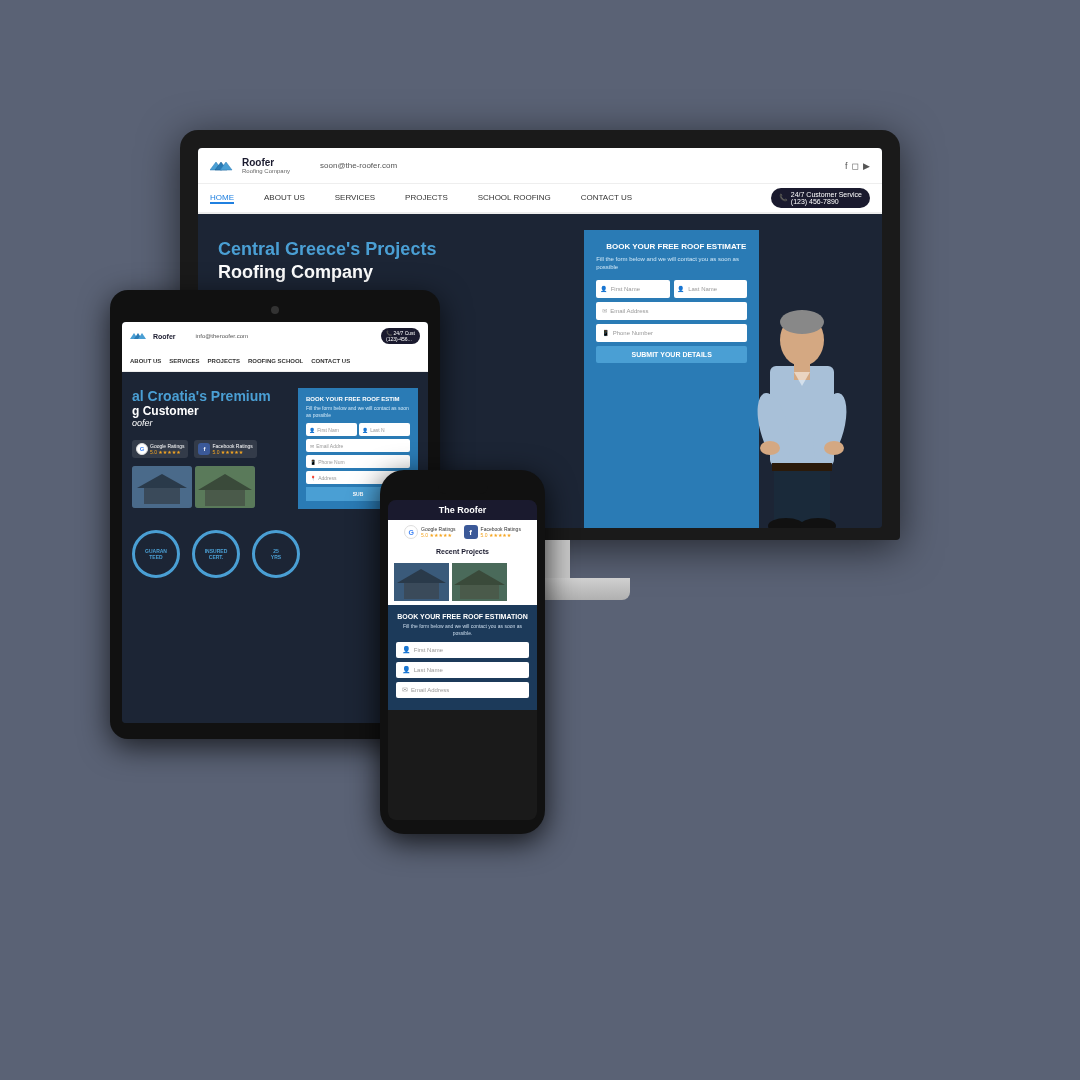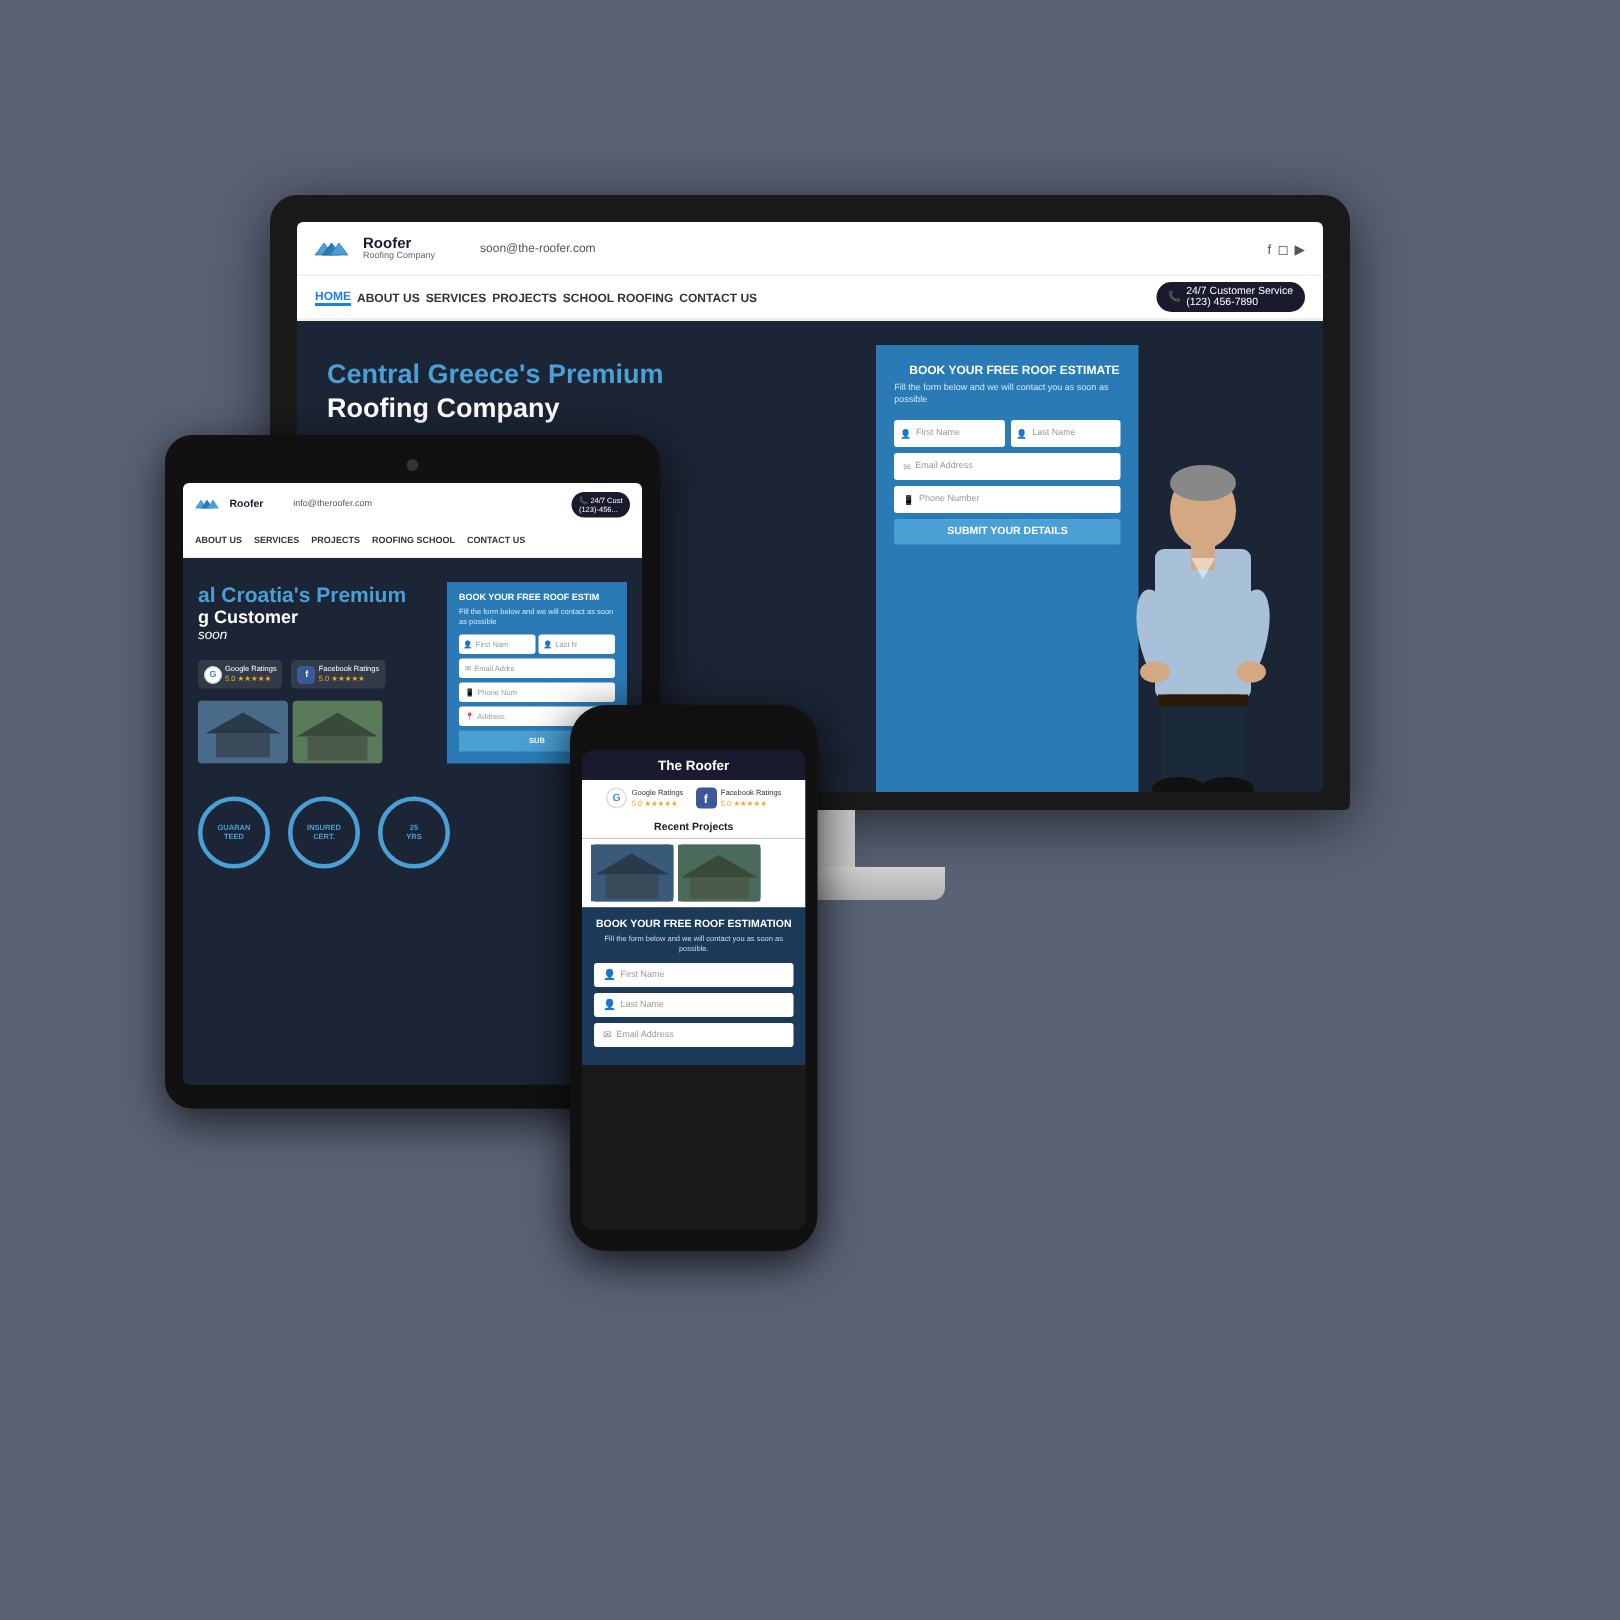--- a/index.html
+++ b/index.html
@@ -110,24 +110,23 @@
       background: #fff;
       display: flex;
       align-items: center;
       padding: 5px 12px;
       border-bottom: 2px solid #eee;
       height: 30px;
     }
 
     .nav-links {
       display: flex;
-      gap: 4px;
+      gap: 30px;
       font-size: 8px;
-      font-weight: bold;
-      align-items: center;
+      font-weight: normal;
     }
 
     .nav-link {
       color: #333;
       text-decoration: none;
     }
 
     .nav-link.active {
       color: #2080e0;
       border-bottom: 2px solid #2080e0;
@@ -724,21 +723,21 @@
             <span>📞</span>
             <div>
               <div>24/7 Customer Service</div>
               <div>(123) 456-7890</div>
             </div>
           </div>
         </div>
 
         <div class="site-hero">
           <div class="hero-left">
-            <div class="hero-title-blue">Central Greece's Premium</div>
+            <div class="hero-title-blue">Central Greece's Projects</div>
             <div class="hero-title-white">Roofing Company</div>
             <div class="hero-title-italic">The Roofer</div>
 
             <div class="hero-ratings">
               <div class="rating-box">
                 <div class="google-g">G</div>
                 <div>
                   <div style="font-size:6px;">Google Ratings</div>
                   <div class="stars">5.0 ★★★★★</div>
                 </div>
@@ -856,21 +855,21 @@
           <span>ABOUT US</span>
           <span>SERVICES</span>
           <span>PROJECTS</span>
           <span>ROOFING SCHOOL</span>
           <span>CONTACT US</span>
         </div>
 
         <div class="tablet-hero">
           <div class="tablet-hero-title">al Croatia's Premium</div>
           <div class="tablet-hero-sub">g Customer</div>
-          <div class="tablet-hero-italic">soon</div>
+          <div class="tablet-hero-italic">oofer</div>
 
           <div class="tablet-ratings">
             <div class="tablet-rating-box">
               <div class="google-g" style="width:12px;height:12px;font-size:6px;">G</div>
               <div>
                 <div style="font-size:5px;">Google Ratings</div>
                 <div style="color:#f5a623;font-size:5px;">5.0 ★★★★★</div>
               </div>
             </div>
             <div class="tablet-rating-box">

